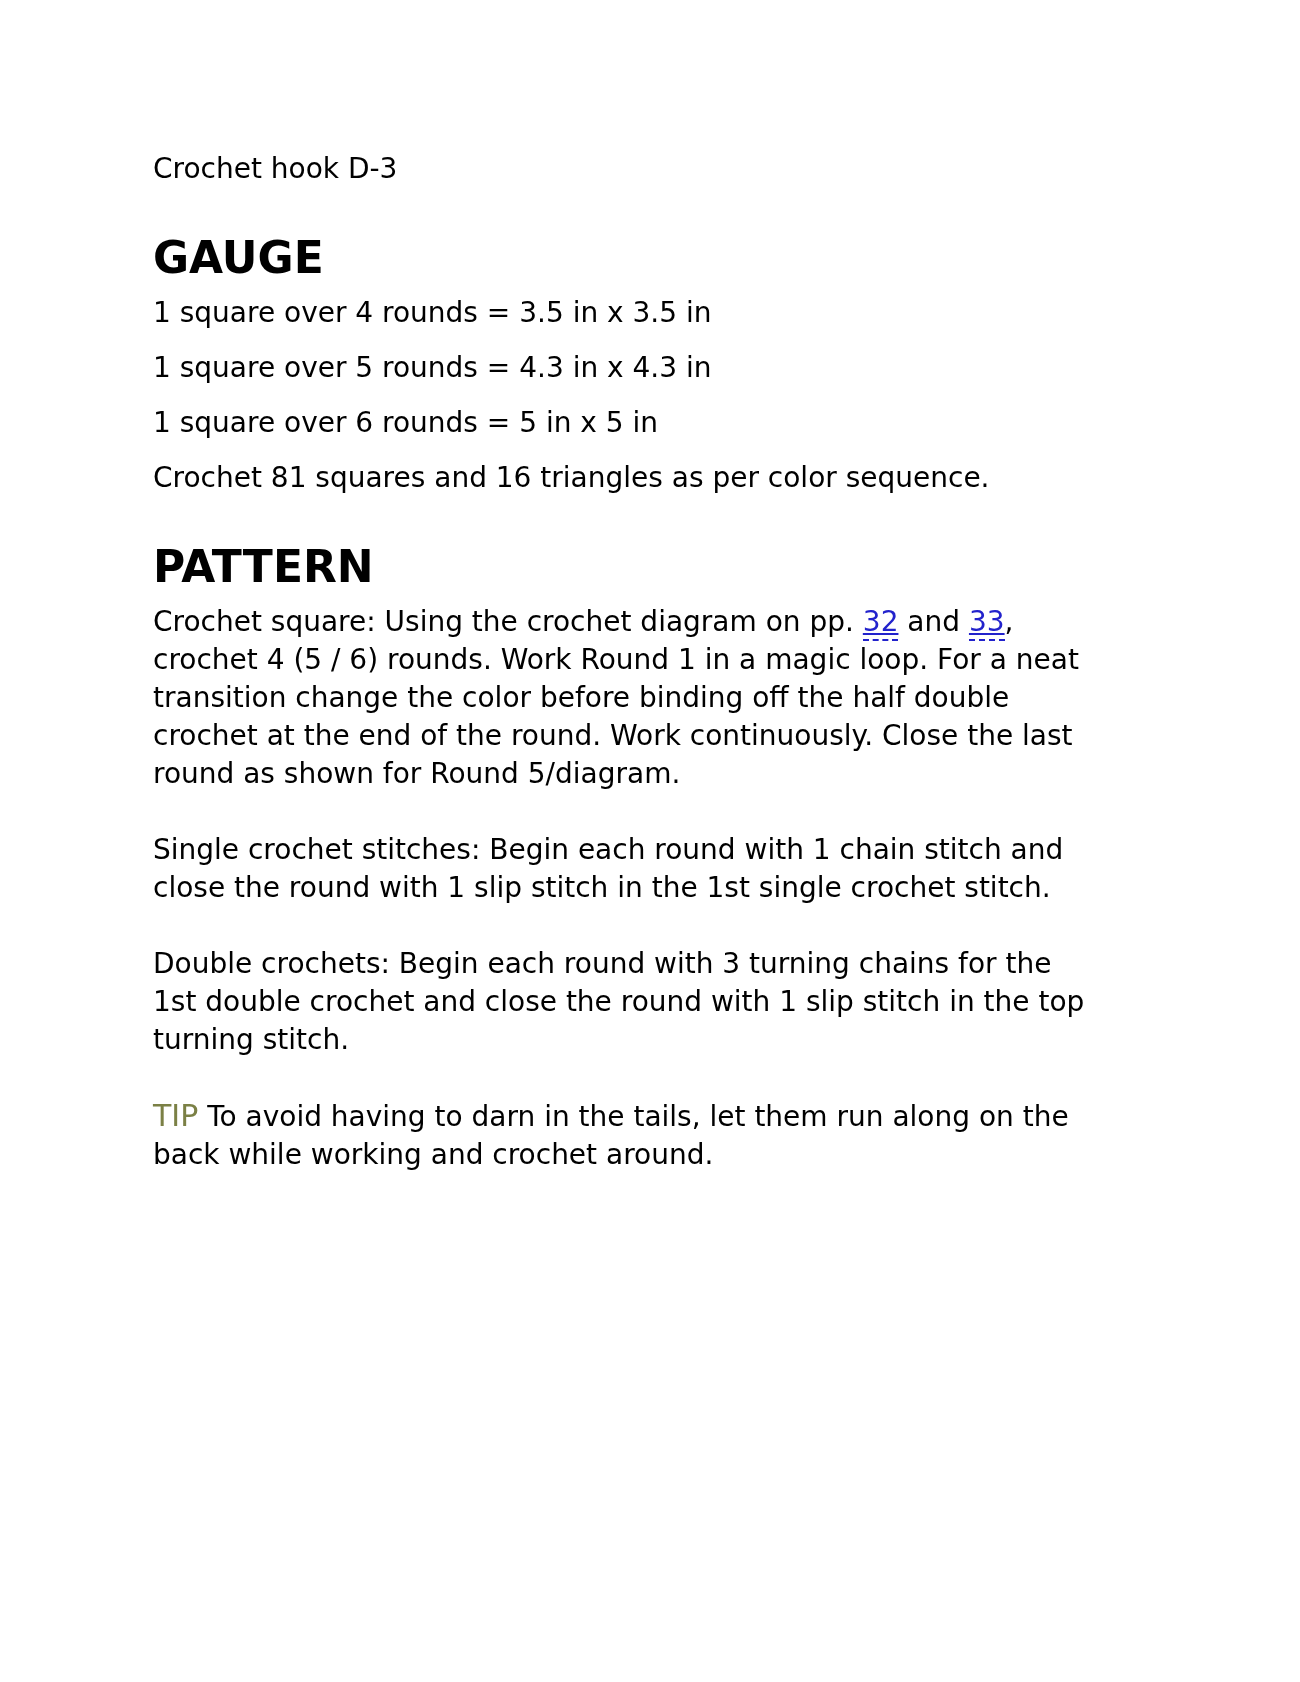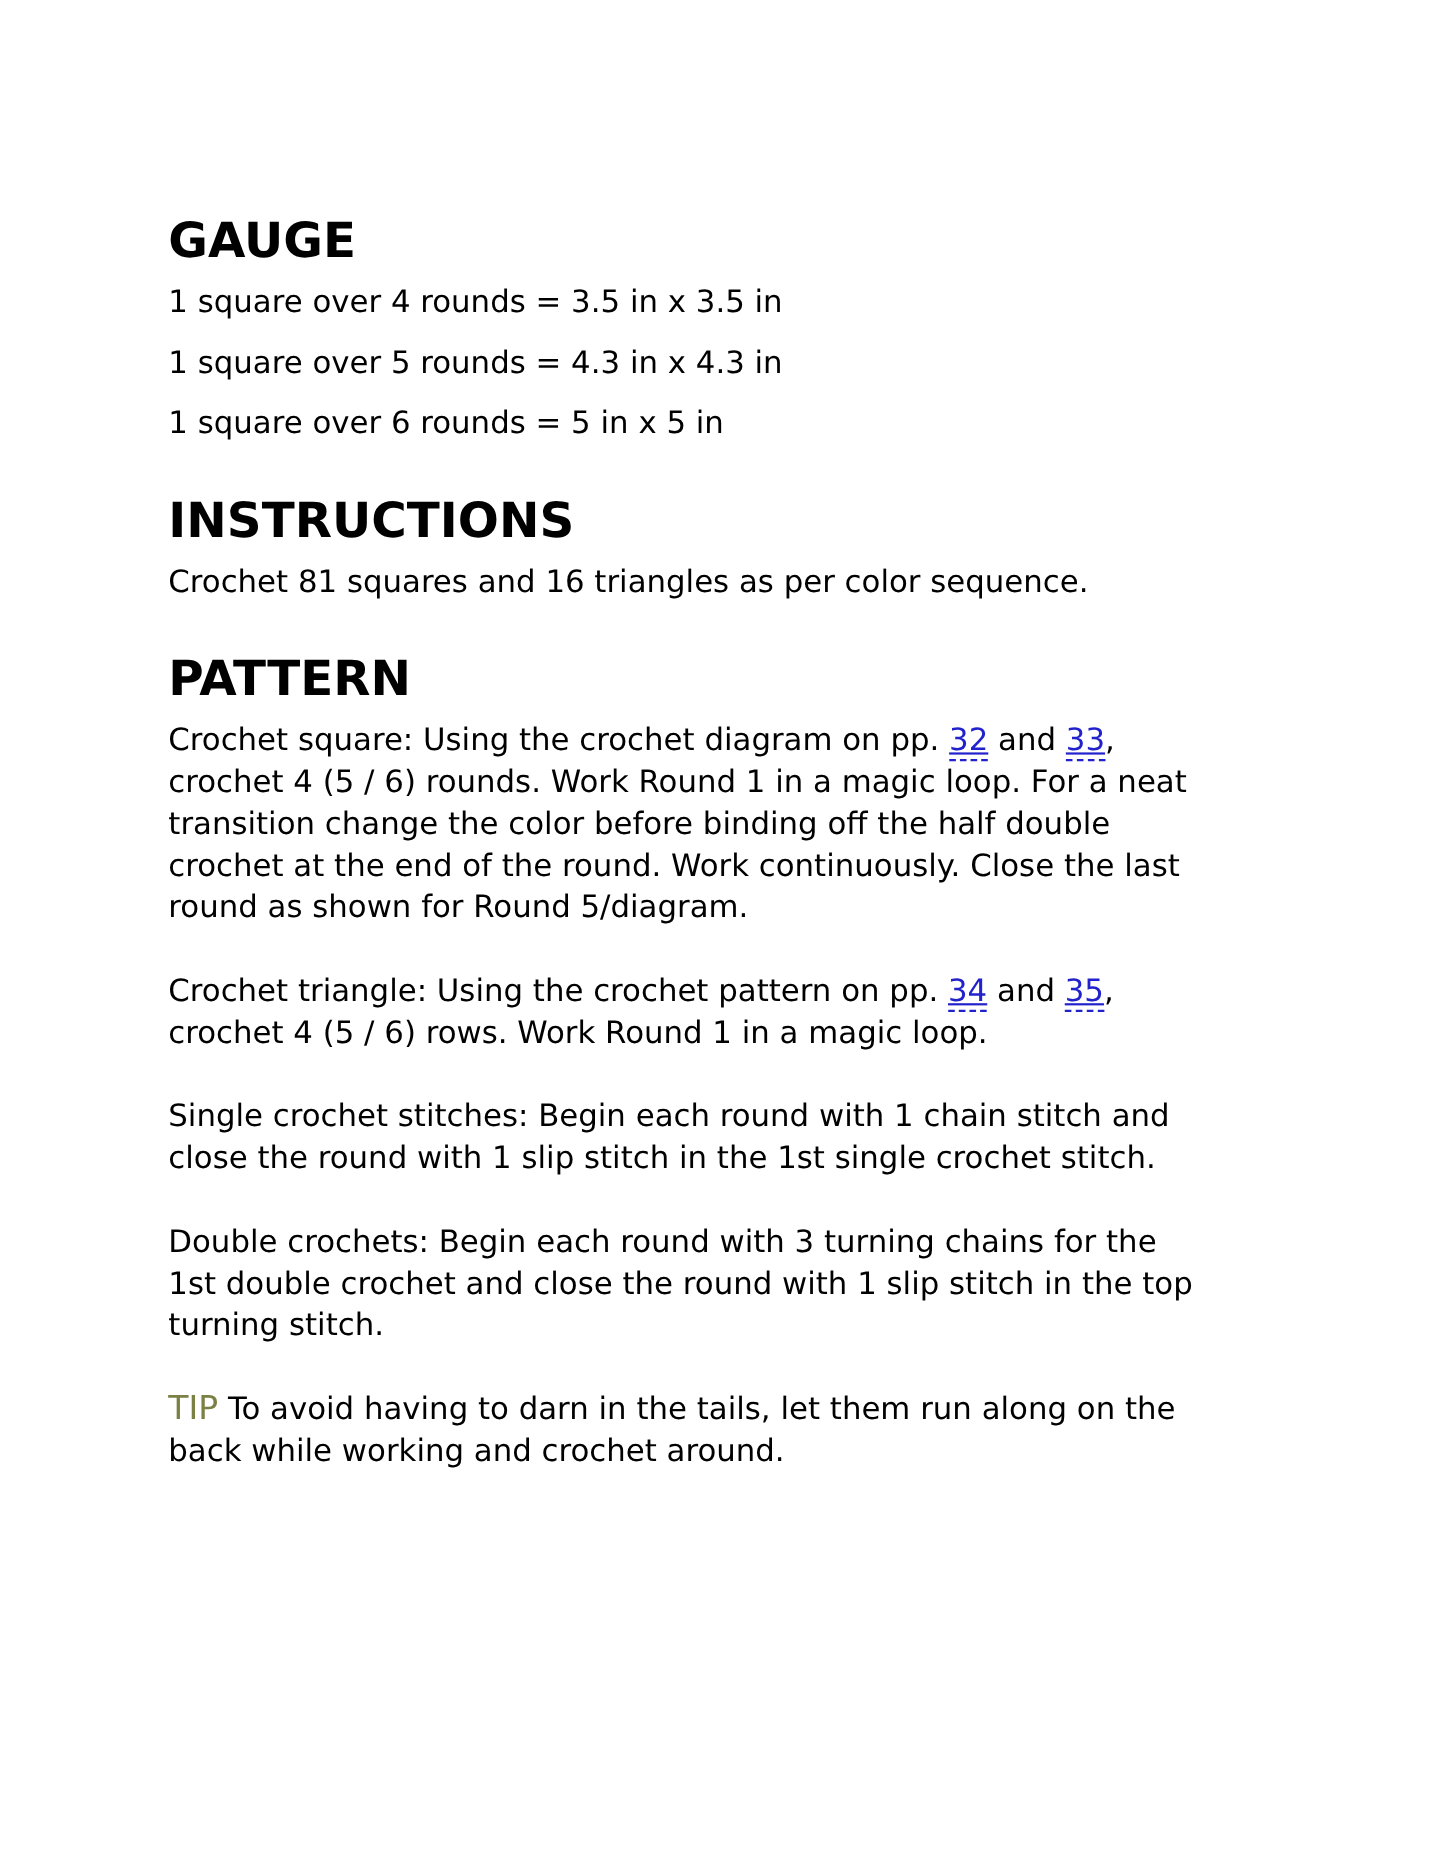--- a/index.html
+++ b/index.html
@@ -56,34 +56,33 @@
     font-weight: normal;
     font-size: 30px;
   }
 </style>
 </head>
 <body>
 
 <div class="page">
   <div class="content">
 
+    <p class="para intro"><span>Crochet hook D-3</span></p>
 
     <h2 class="heading">GAUGE</h2>
     <p class="para gauge-line">1 square over 4 rounds = 3.5 in x 3.5 in</p>
     <p class="para gauge-line">1 square over 5 rounds = 4.3 in x 4.3 in</p>
     <p class="para gauge-line">1 square over 6 rounds = 5 in x 5 in</p>
 
-    <h2 class="heading">INSTRUCTIONS</h2>
     <p class="para">Crochet 81 squares and 16 triangles as per color sequence.</p>
 
     <h2 class="heading">PATTERN</h2>
 
     <p class="para"><span class="b">Crochet square:</span><span> Using the crochet diagram on pp. </span><a class="page-link">32</a><span> and </span><a class="page-link">33</a><span>, crochet 4 (5 / 6) rounds. Work Round 1 in a magic loop. For a neat transition change the color before binding off the half double crochet at the end of the round. Work continuously. Close the last round as shown for Round 5/diagram.</span></p>
 
-    <p class="para"><span class="b">Crochet triangle:</span><span> Using the crochet pattern on pp. </span><a class="page-link">34</a><span> and </span><a class="page-link">35</a><span>, crochet 4 (5 / 6) rows. Work Round 1 in a magic loop.</span></p>
 
     <p class="para"><span class="b">Single crochet stitches:</span><span> Begin each round with 1 chain stitch and close the round with 1 slip stitch in the 1st single crochet stitch.</span></p>
 
     <p class="para"><span class="b">Double crochets:</span><span> Begin each round with 3 turning chains for the 1st double crochet and close the round with 1 slip stitch in the top turning stitch.</span></p>
 
 
     <p class="para"><span class="tip-label">TIP</span><span> To avoid having to darn in the tails, let them run along on the back while working and crochet around.</span></p>
 
   </div>
 </div>

